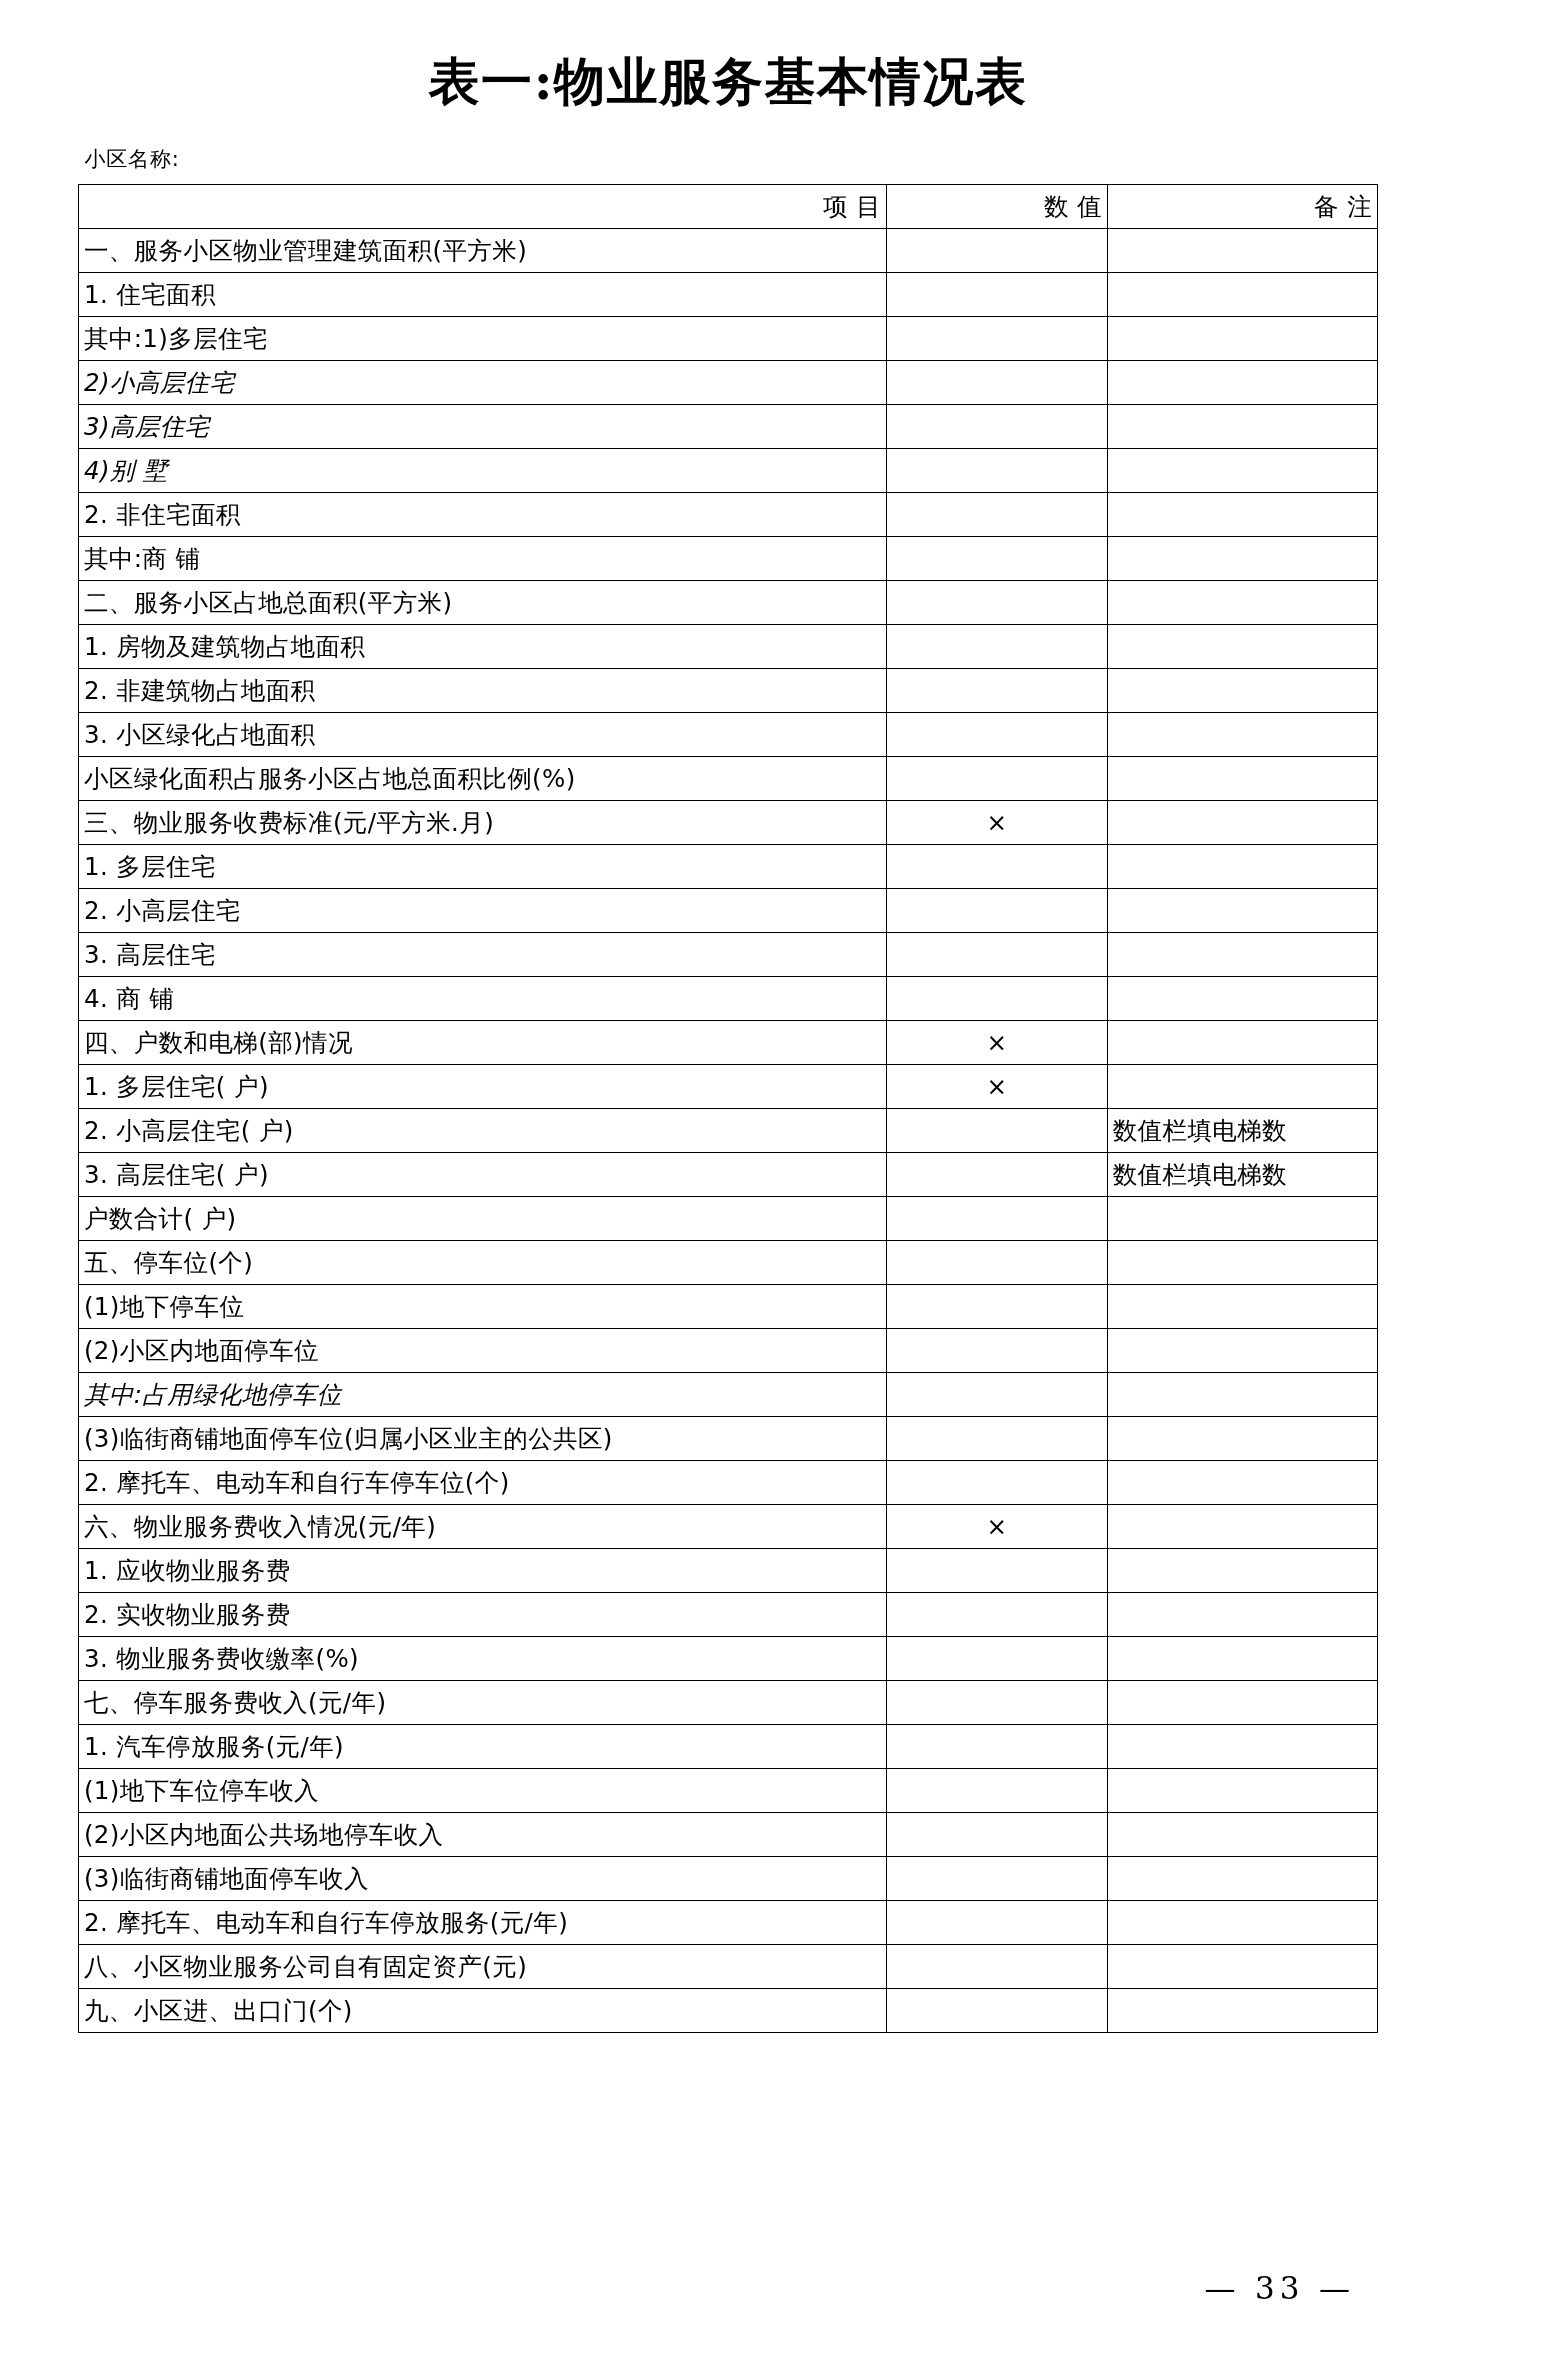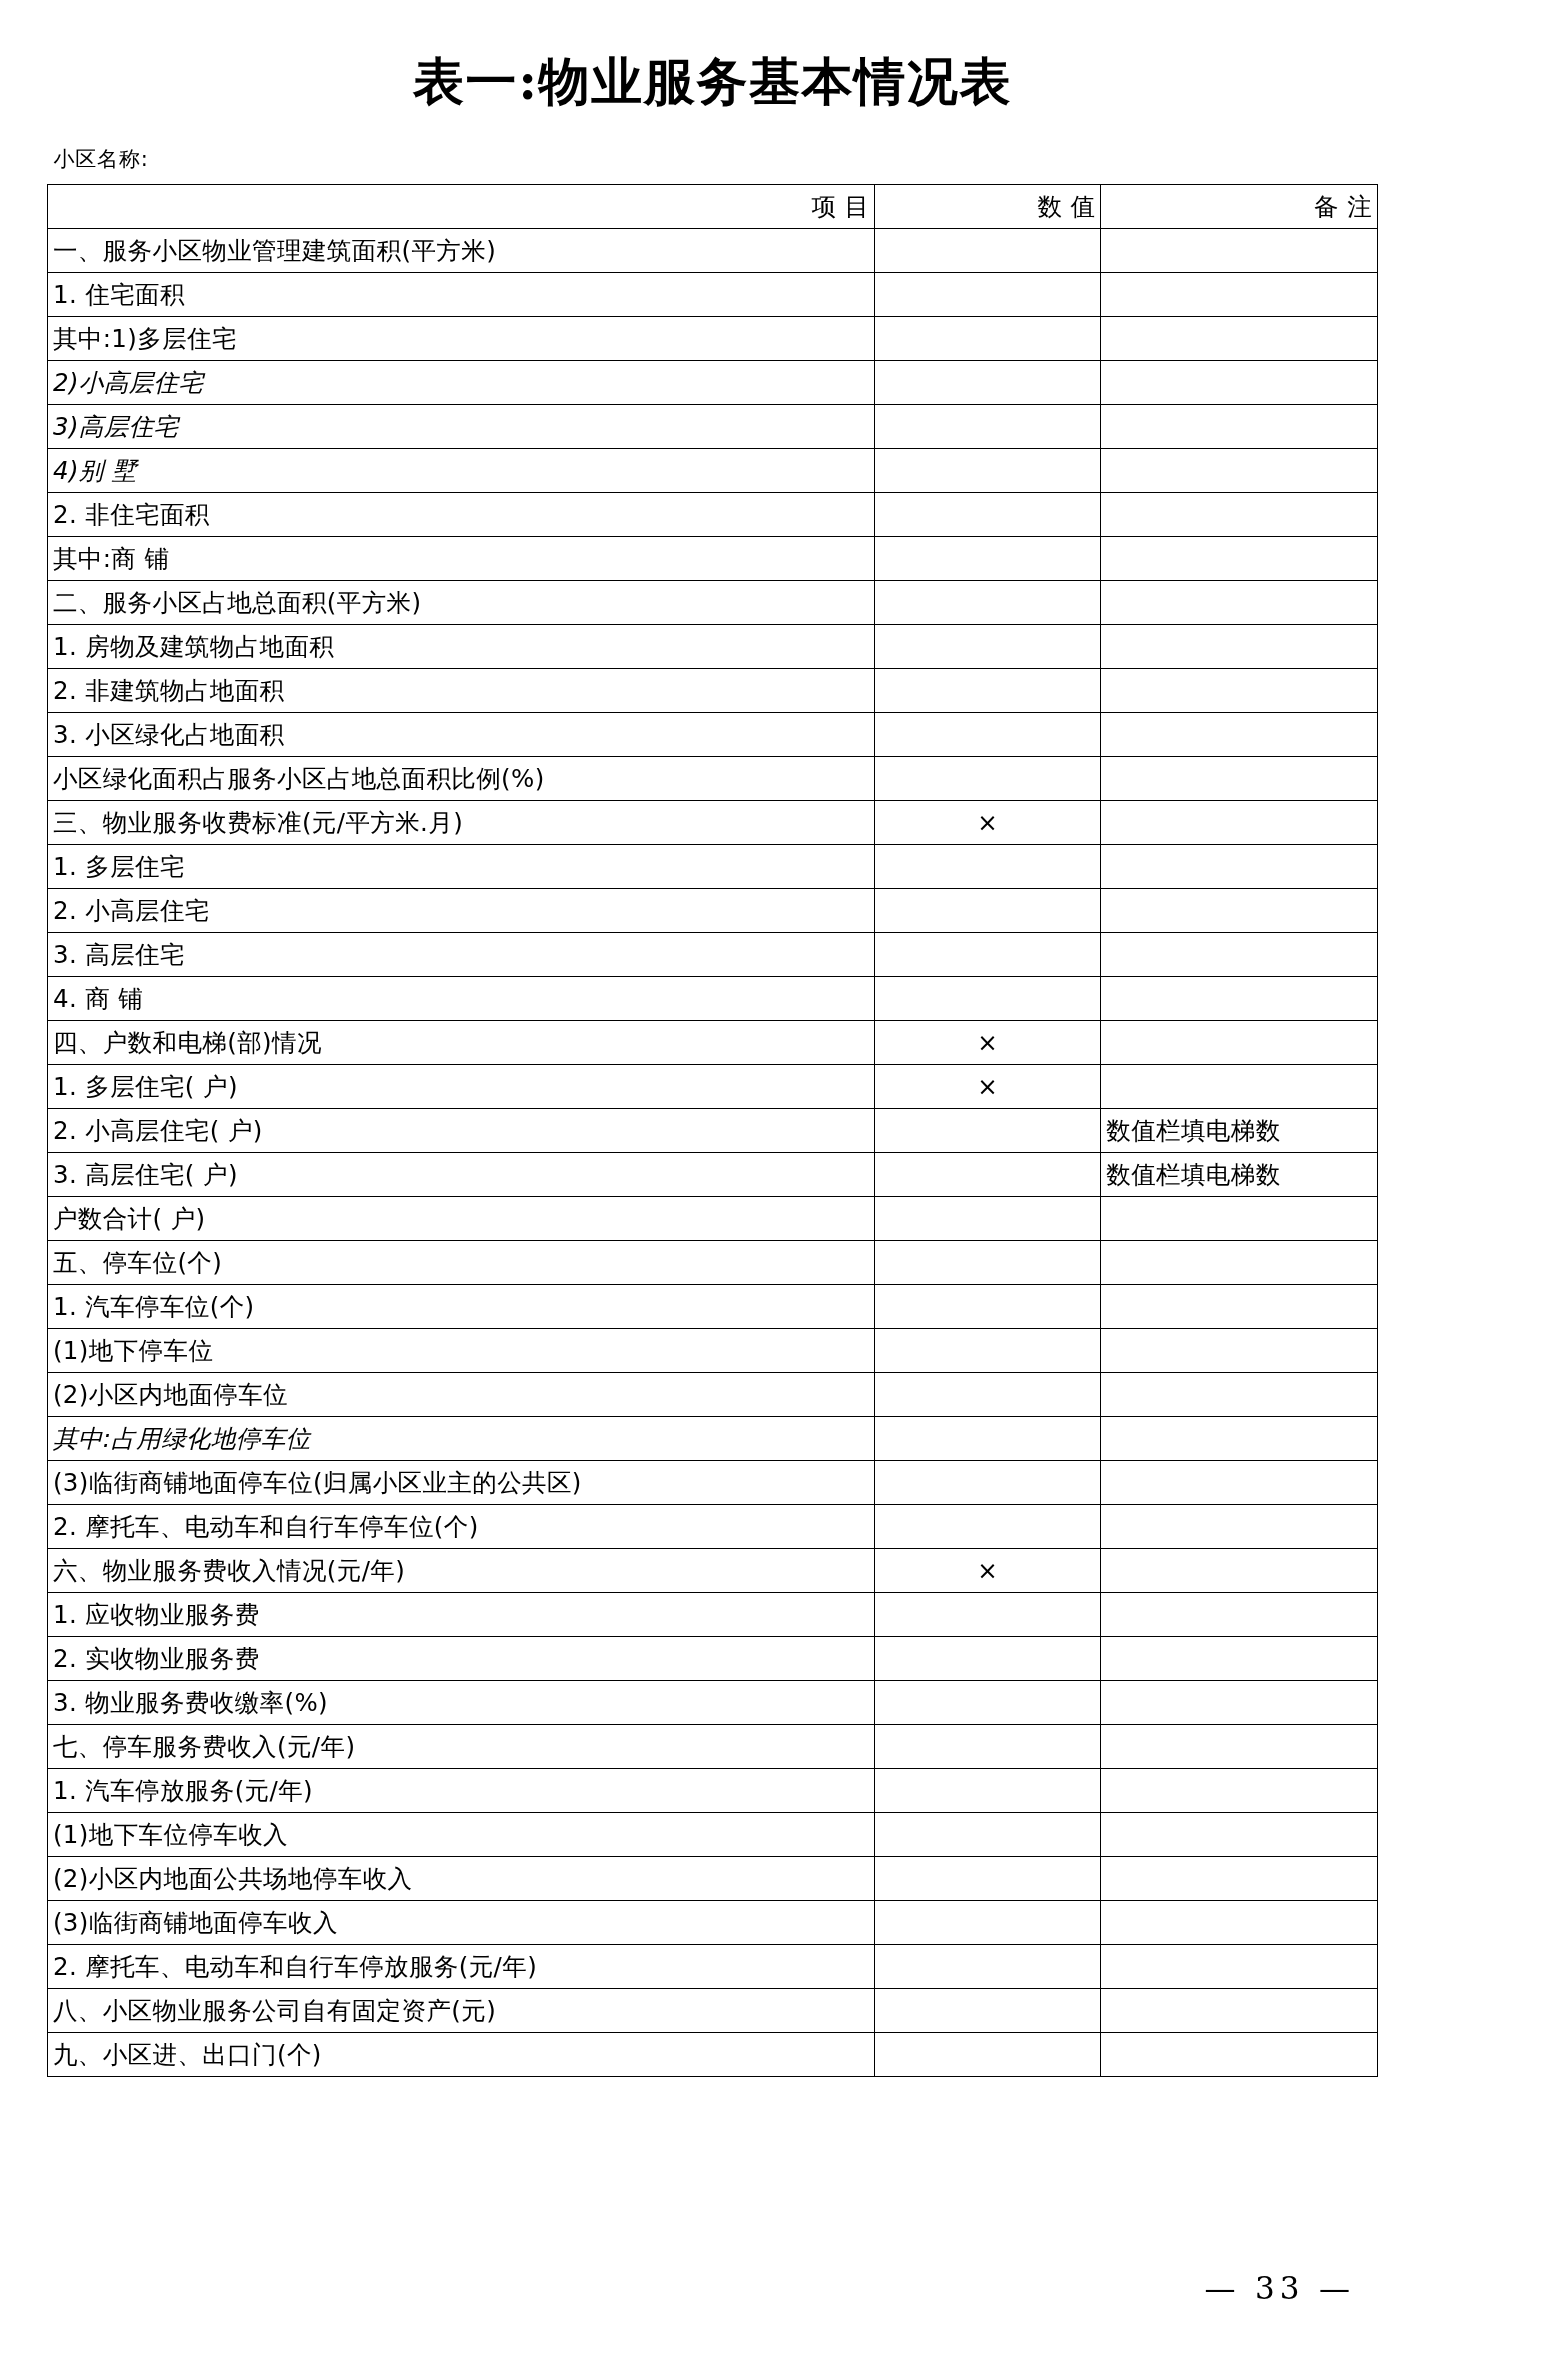--- a/index.html
+++ b/index.html
@@ -8,21 +8,21 @@
     background: #ffffff;
   }
   body {
     font-family: "DejaVu Sans", sans-serif;
     color: #000000;
   }
   .page {
     width: 1453px;
     height: 2366px;
     box-sizing: border-box;
-    padding: 33px 75px 0 47px;
+    padding: 33px 75px 0 78px;
     position: relative;
     background: #ffffff;
   }
   .doc-title {
     text-align: center;
     font-size: 51px;
     font-weight: bold;
     letter-spacing: 1.6px;
     margin: 14.7px 0 28px 0;
     font-family: "DejaVu Serif", serif;
@@ -224,25 +224,20 @@
           <td class="cell-item i2">户数合计(          户)</td>
           <td class="cell-value"></td>
           <td class="cell-note"></td>
         </tr>
         <tr>
           <td class="cell-item i0">五、停车位(个)</td>
           <td class="cell-value"></td>
           <td class="cell-note"></td>
         </tr>
         <tr>
-          <td class="cell-item i1">1. 汽车停车位(个)</td>
-          <td class="cell-value"></td>
-          <td class="cell-note"></td>
-        </tr>
-        <tr>
           <td class="cell-item i2">(1)地下停车位</td>
           <td class="cell-value"></td>
           <td class="cell-note"></td>
         </tr>
         <tr>
           <td class="cell-item i2">(2)小区内地面停车位</td>
           <td class="cell-value"></td>
           <td class="cell-note"></td>
         </tr>
         <tr>

